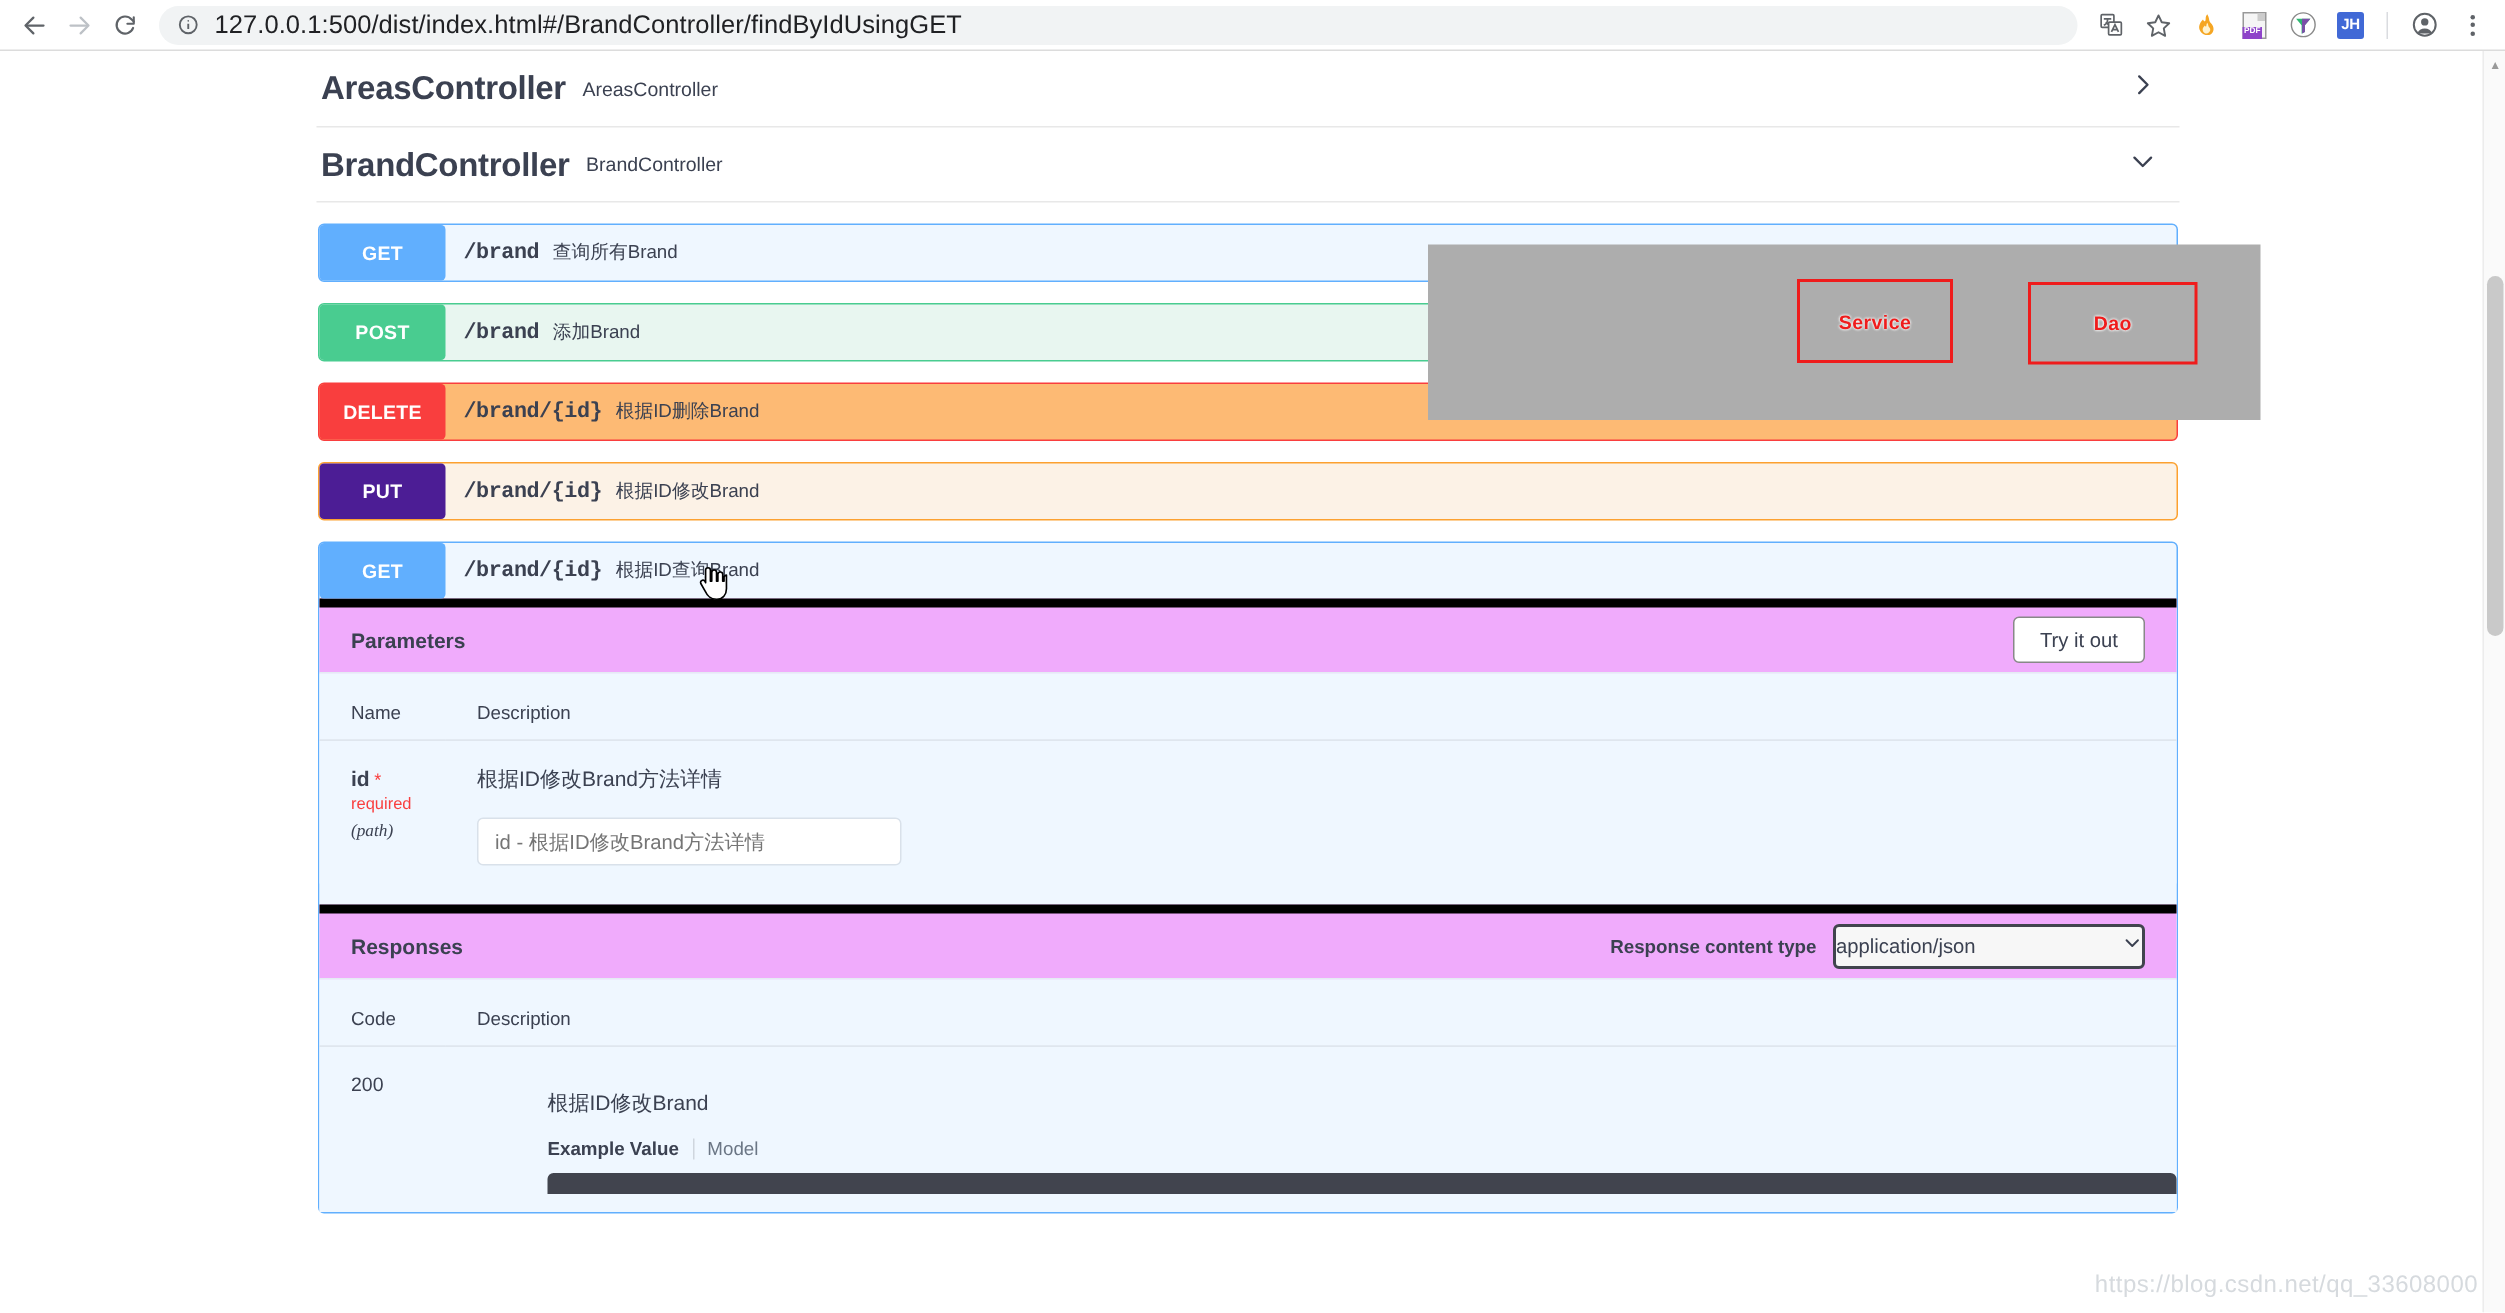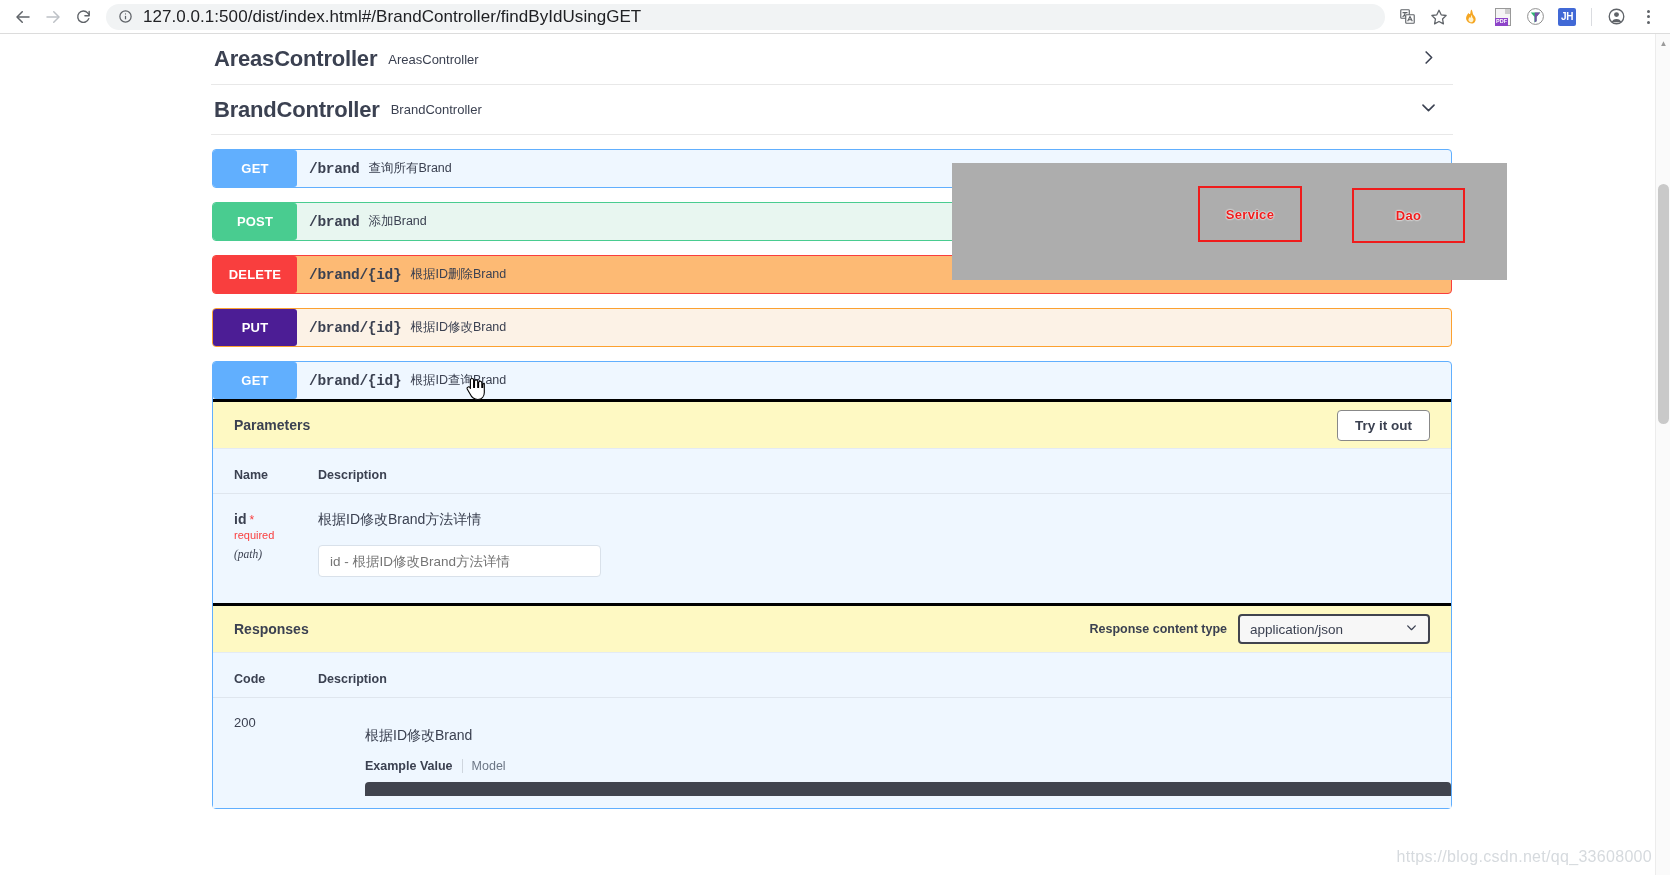--- a/index.html
+++ b/index.html
@@ -220,84 +220,84 @@
 
   .op.expanded { background: #eff7ff; }
 
   
   .op-body { background: #eff7ff; padding: 0; }
   .op-note {
     font-size: 13px; color: #3b4151;
     padding: 20px 21px 26px 21px;
   }
   .section-head {
-    background: #fef9c3;
-    border-top: 3px solid #000000;
+    background: #f0abfc;
+    border-top: 6px solid #000000;
     border-bottom: 1px solid #e4ebf3;
     display: flex; align-items: center;
     height: 50px;
     padding: 0 21px;
   }
   .section-head h4 {
     margin: 0;
     font-size: 14px;
     font-weight: bold;
     color: #3b4151;
   }
   .tryout-btn {
     margin-left: auto;
     background: #fff;
     border: 1px solid #888;
     border-radius: 4px;
     color: #3b4151;
     font-size: 13.5px;
-    font-weight: bold;
+    font-weight: normal;
     padding: 7px 17px;
     cursor: pointer;
     font-family: "Liberation Sans", sans-serif;
   }
   .content-type-wrap {
     margin-left: auto;
     display: flex; align-items: center;
   }
   .content-type-label {
     font-size: 12.5px;
     font-weight: bold;
     color: #3b4151;
     margin-right: 11px;
   }
   .select-box {
     position: relative;
     border: 2px solid #41444e;
     border-radius: 4px;
     background: #f7f7f7;
     height: 30px;
-    width: 192px;
-    display: flex; align-items: center;
-    padding: 0 10px;
+    width: 208px;
+    display: flex; align-items: center;
+    padding: 0 0;
     cursor: pointer;
   }
   .select-box .sel-val {
     font-size: 13.5px;
     color: #3b4151;
   }
   .select-box .chev {
     margin-left: auto;
     color: #3b4151;
   }
 
   table.params, table.resp {
     width: 100%;
     border-collapse: collapse;
     background: #eff7ff;
   }
   table.params th, table.resp th {
     text-align: left;
     font-size: 12.5px;
-    font-weight: bold;
+    font-weight: normal;
     color: #3b4151;
     padding: 19px 0 11px 21px;
     border-bottom: 1px solid #dfe6ee;
   }
   table.params th.col-name  { width: 84px; }
   table.params th.col-desc  { }
   table.resp th.col-code    { width: 84px; }
 
   table.params td, table.resp td {
     vertical-align: top;

